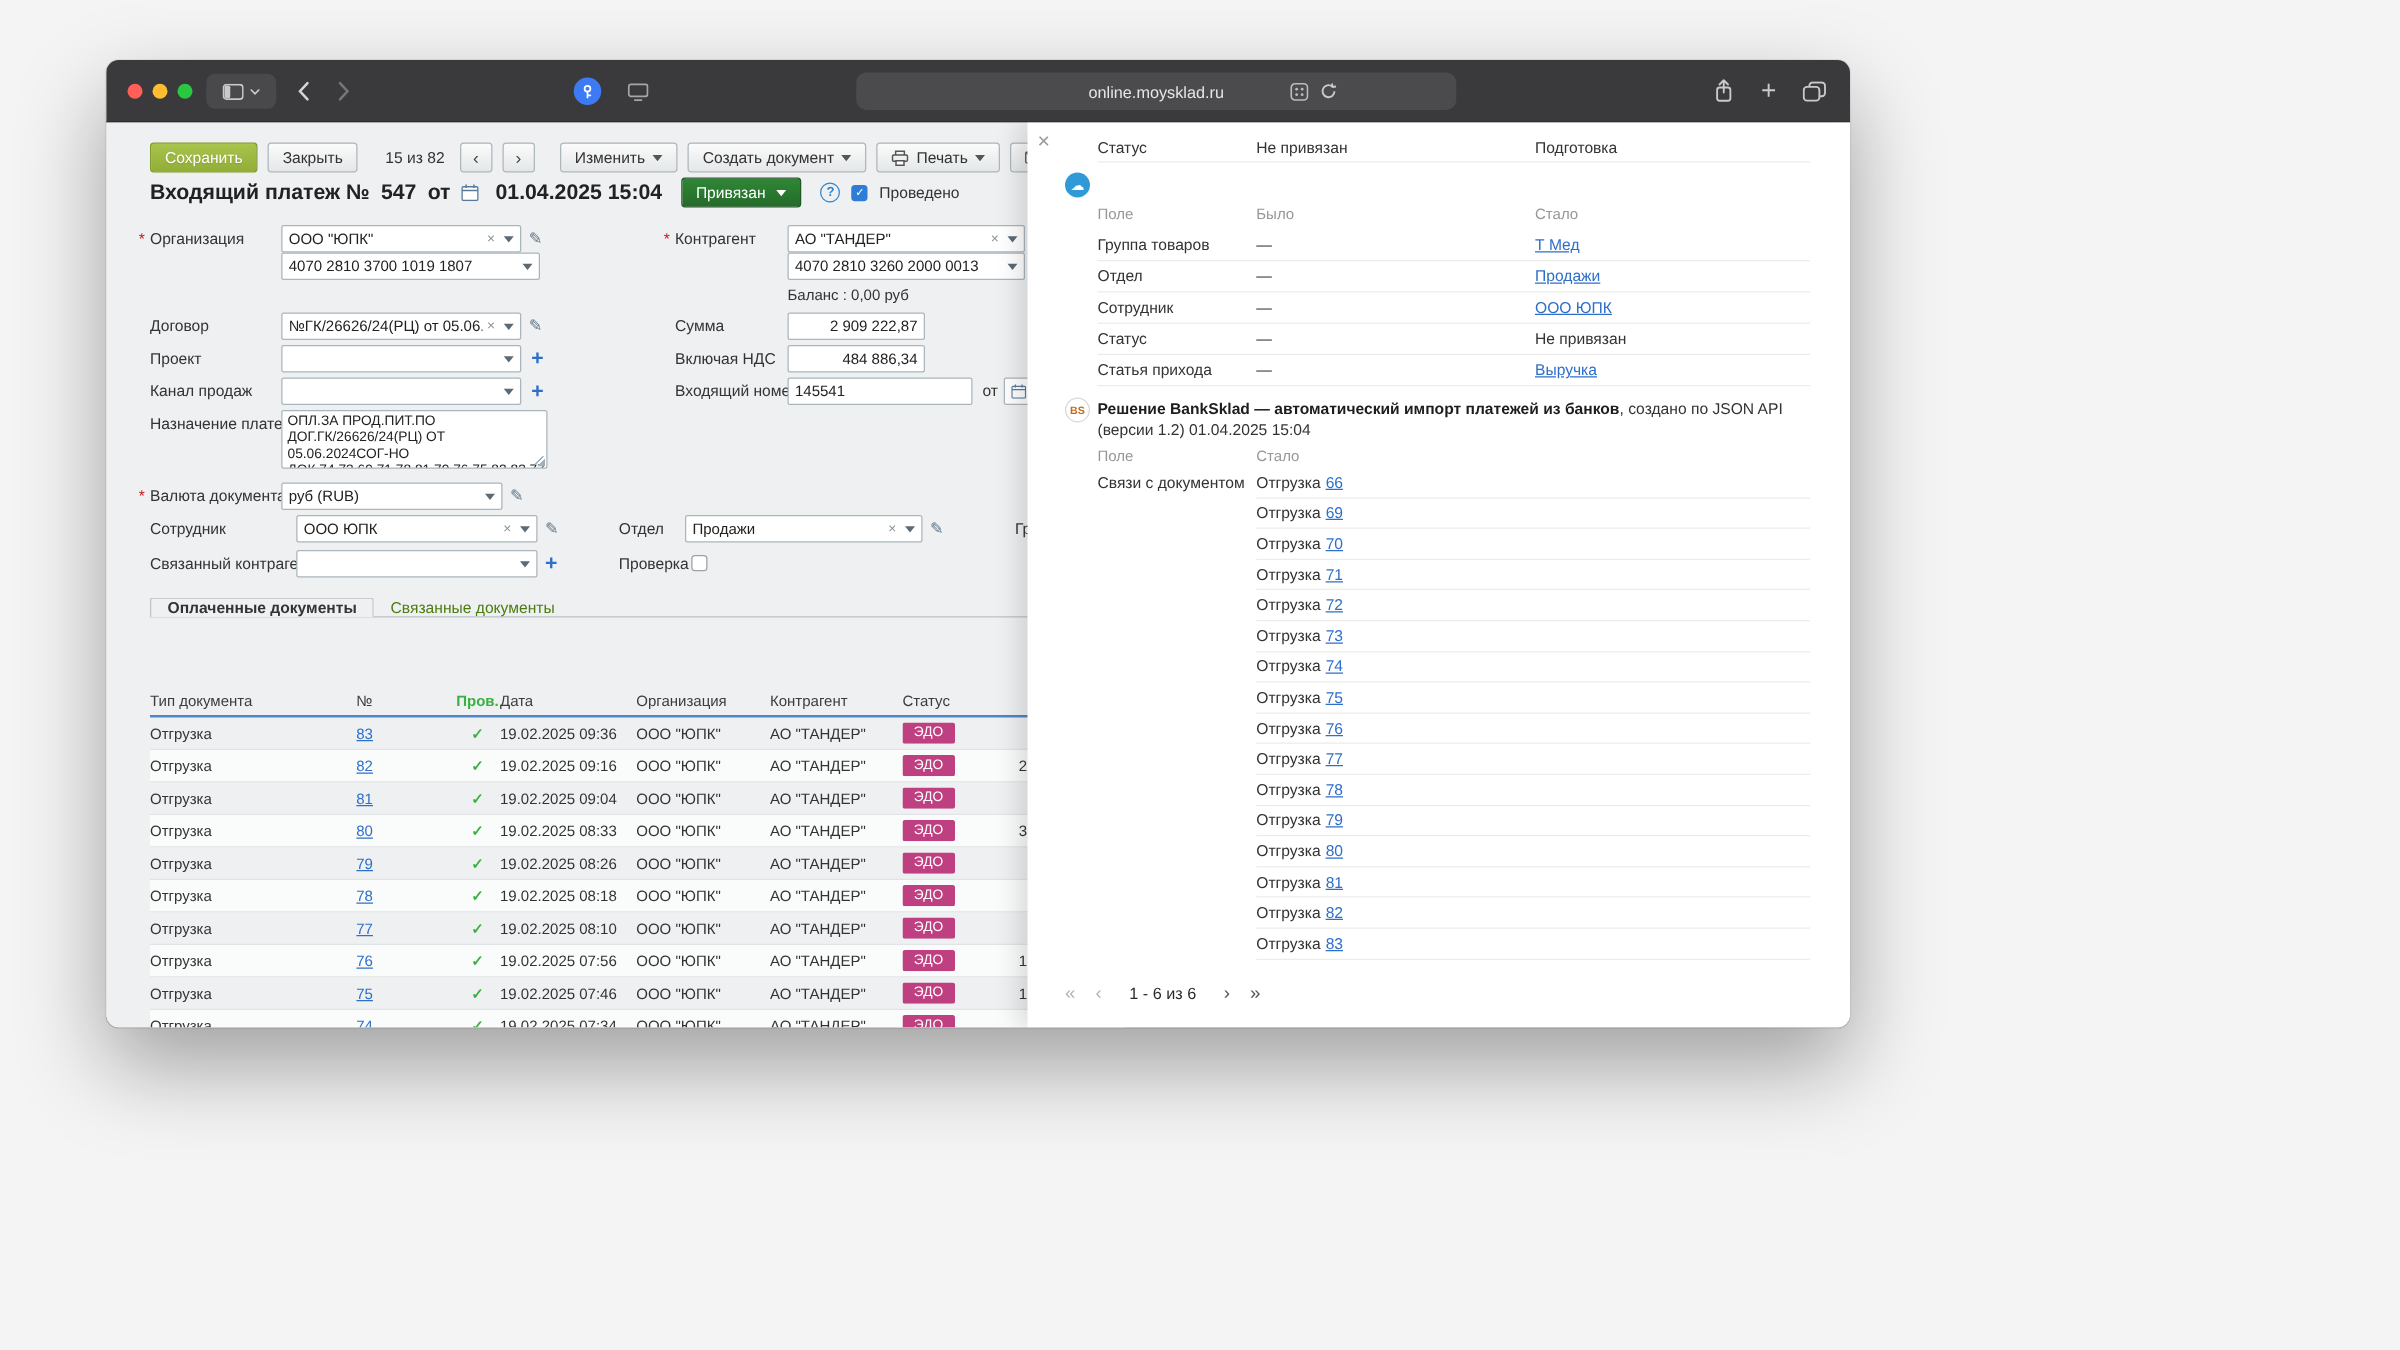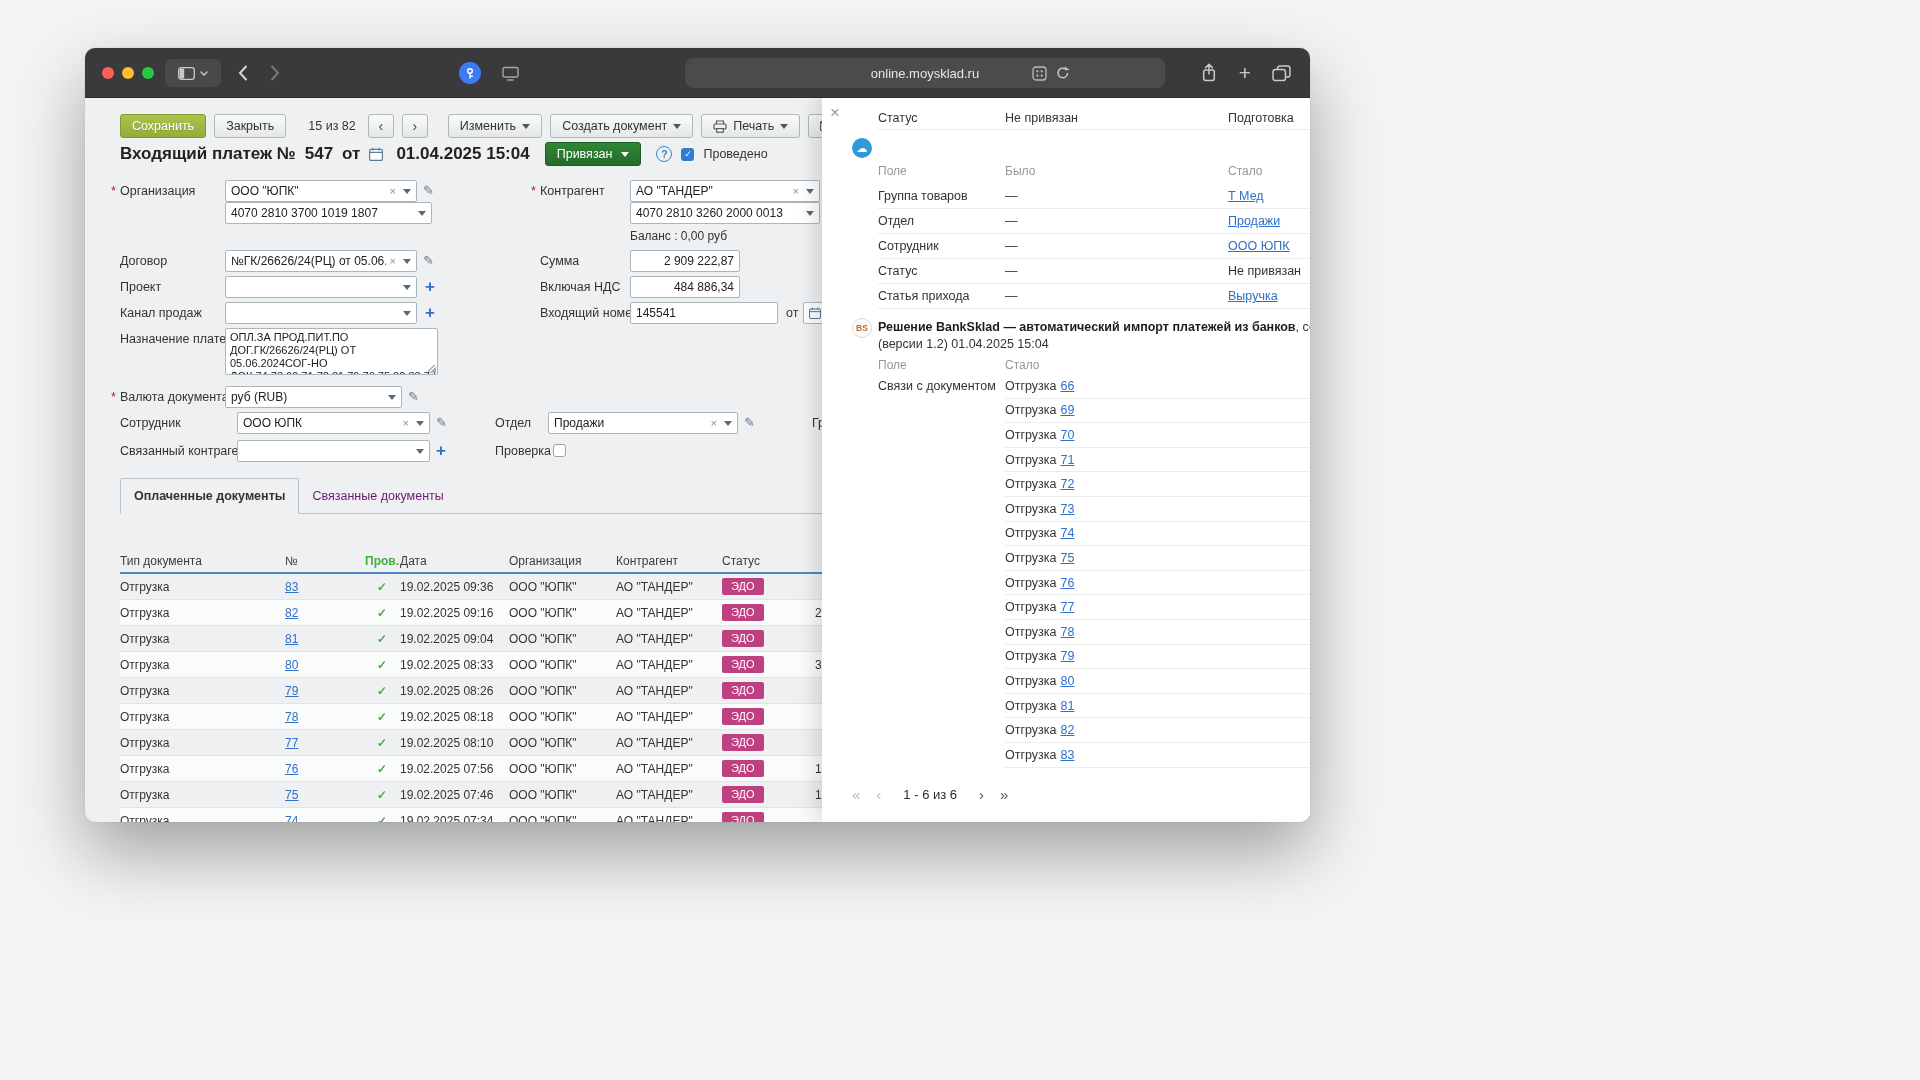--- a/index.html
+++ b/index.html
@@ -1,20 +1,20 @@
 <!DOCTYPE html>
 <html><head>
 <meta charset="utf-8">
 <style>
 *{margin:0;padding:0;box-sizing:border-box}
 html,body{width:1920px;height:1080px}
 body{background:#f4f4f5;font-family:"Liberation Sans",sans-serif;position:relative;overflow:hidden}
 
 
-.window{position:absolute;left:85px;top:48px;width:1225px;height:774px;border-radius:10px;
+.window{position:absolute;left:85px;top:48px;width:1395px;height:774px;border-radius:10px;
  box-shadow:0 30px 70px rgba(0,0,0,.35),0 0 1px rgba(0,0,0,.4);overflow:hidden;background:#eef0f1}
 
 
 .chrome{position:relative;height:50px;background:#3a3a3c;border-bottom:1px solid #2c2c2e}
 .traffic{position:absolute;left:17px;top:19px;display:flex;gap:8px}
 .light{width:12px;height:12px;border-radius:50%}
 .light.red{background:#ff5f57}.light.yellow{background:#febc2e}.light.green{background:#28c840}
 .sidebar-btn{position:absolute;left:80px;top:11px;width:56px;height:28px;background:#49494b;border-radius:7px;
  display:flex;align-items:center;justify-content:center;gap:5px}
 .nav-btn{position:absolute;top:13px;width:24px;height:24px;display:flex;align-items:center;justify-content:center}
@@ -69,24 +69,24 @@
 .plus{position:absolute;color:#2e6fc9;font-size:17px;font-weight:bold;line-height:22px;cursor:pointer}
 .ftext{position:absolute;font-size:12px;color:#333;line-height:16px}
 .purpose{position:absolute;left:140px;top:230px;width:213px;height:47px;background:#fff;border:1px solid #a9b6bd;border-radius:2px;
  font-size:11px;line-height:13px;padding:2px 4px;overflow:hidden;white-space:pre-line;color:#222}
 .purpose::after{content:"";position:absolute;right:1px;bottom:1px;width:8px;height:8px;
  background:linear-gradient(135deg,transparent 0 4px,#9fb0bc 4px 5px,transparent 5px 7px,#9fb0bc 7px 8px)}
 .cal{flex:0 0 auto;margin-right:4px;display:inline-flex}
 
 
 .tabs{position:absolute;left:35px;top:380px;width:702px;display:flex;border-bottom:1px solid #b9c2c8;align-items:flex-end}
-.tab{padding:10px 13px;font-size:12.5px;cursor:pointer}
+.tab{padding:0 13px;font-size:12.5px;cursor:pointer}
 .tab.active{background:#eef0f1;border:1px solid #b9c2c8;border-bottom:1px solid #eef0f1;margin-bottom:-1px;
  border-radius:2px 2px 0 0;font-weight:bold;color:#333}
-.tab.inactive{color:#701a75}
+.tab.inactive{color:#4d7c0f}
 
 .row-actions{position:absolute;left:35px;top:424px;display:flex;gap:10px}
 
 
 .doc-table{position:absolute;left:35px;top:452px;width:780px;font-size:12px;color:#333}
 .thead,.trow{display:grid;grid-template-columns:165px 79px 36px 109px 107px 106px 85px 60px;align-items:center}
 .thead{height:24px;border-bottom:2px solid #4f86c6;color:#3c3c3c}
 .trow{height:26px;border-bottom:1px solid #e1e4e6}
 .trow.alt{background:#fafbfb}
 .tc{white-space:nowrap;overflow:hidden}

